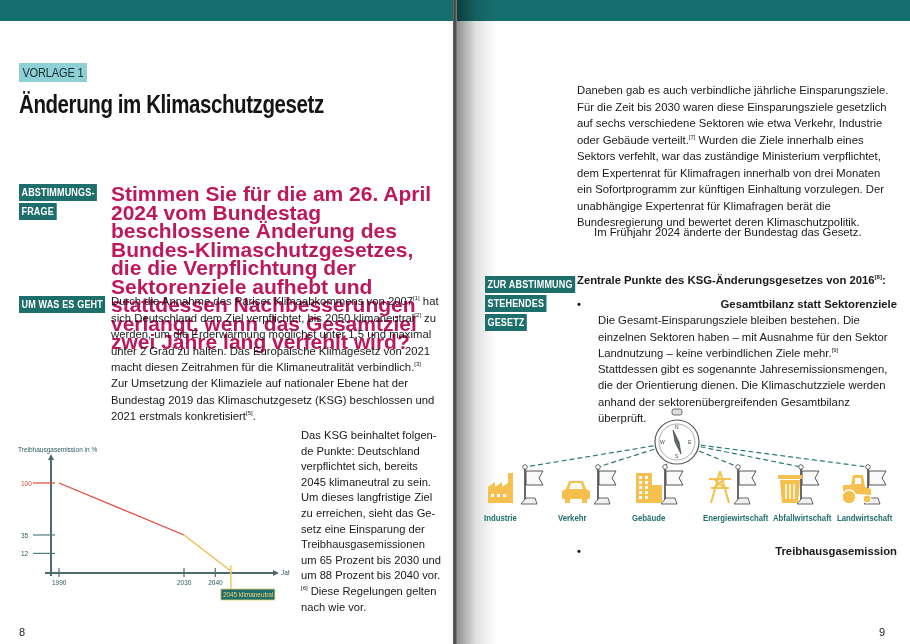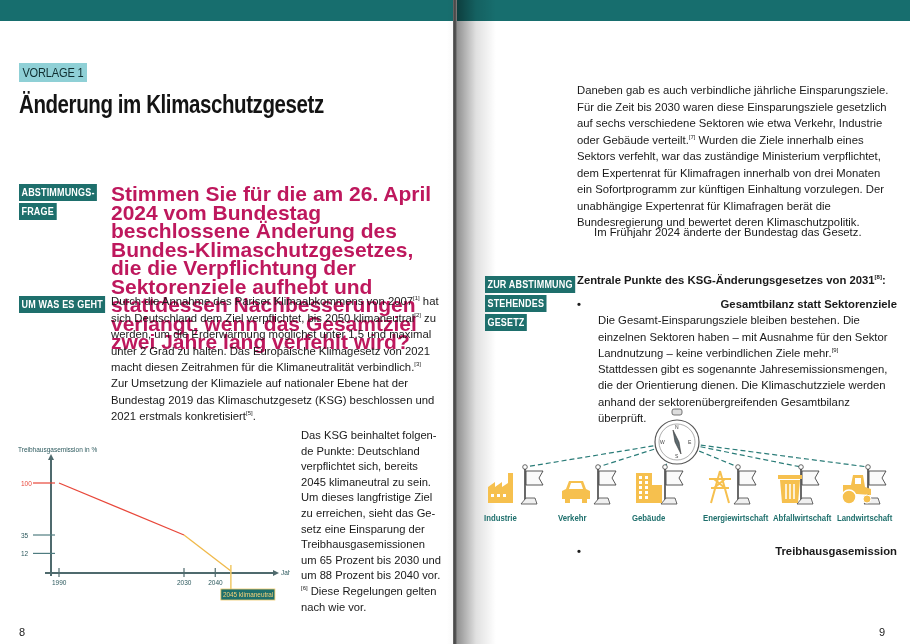--- a/index.html
+++ b/index.html
@@ -96,21 +96,21 @@
     <span>Daneben gab es auch verbindliche jährliche Einsparungsziele. Für die Zeit bis 2030 waren diese Einsparungsziele gesetzlich auf sechs verschiedene Sektoren wie etwa Verkehr, Industrie oder Gebäu­de verteilt.</span><sup>[7]</sup><span> Wurden die Ziele innerhalb eines Sektors verfehlt, war das zuständige Ministerium verpflichtet, dem Expertenrat für Klimafragen innerhalb von drei Monaten ein Sofortprogramm zur künftigen Einhaltung vorzulegen. Der unabhängige Expertenrat für Klimafragen berät die Bundesregierung und bewertet deren Klima­schutzpolitik.</span>
   </div>
 
   <div class="body-text" style="left:138px; top:224px; width:320px;">Im Frühjahr 2024 änderte der Bundestag das Gesetz.</div>
 
   <div class="label-box" style="left:29px; top:276px;">ZUR ABSTIMMUNG</div>
   <div class="label-box" style="left:29px; top:295px;">STEHENDES</div>
   <div class="label-box" style="left:29px; top:314px;">GESETZ</div>
 
   <div class="body-text" style="left:121px; top:272px; width:320px; font-weight:bold;">
-    <span>Zentrale Punkte des KSG-Änderungsgesetzes von 2031</span><sup>[8]</sup><span>:</span>
+    <span>Zentrale Punkte des KSG-Änderungsgesetzes von 2016</span><sup>[8]</sup><span>:</span>
   </div>
 
   <div class="bullet-block" style="left:121px; top:296px; width:320px;">
     <span class="bullet-dot">•</span>
     <div style="margin-left:21px;">
       <div class="bullet-title">Gesamtbilanz statt Sektorenziele</div>
       <div><span>Die Gesamt-Einsparungsziele bleiben bestehen. Die einzelnen Sektoren haben – mit Ausnahme für den Sektor Landnutzung – keine verbindlichen Ziele mehr.</span><sup>[9]</sup><span> Stattdessen gibt es sogenann­te Jahresemissionsmengen, die der Orientierung dienen. Die Klimaschutzziele werden anhand der sektorenübergreifenden Gesamtbilanz überprüft.</span></div>
     </div>
   </div>
 

